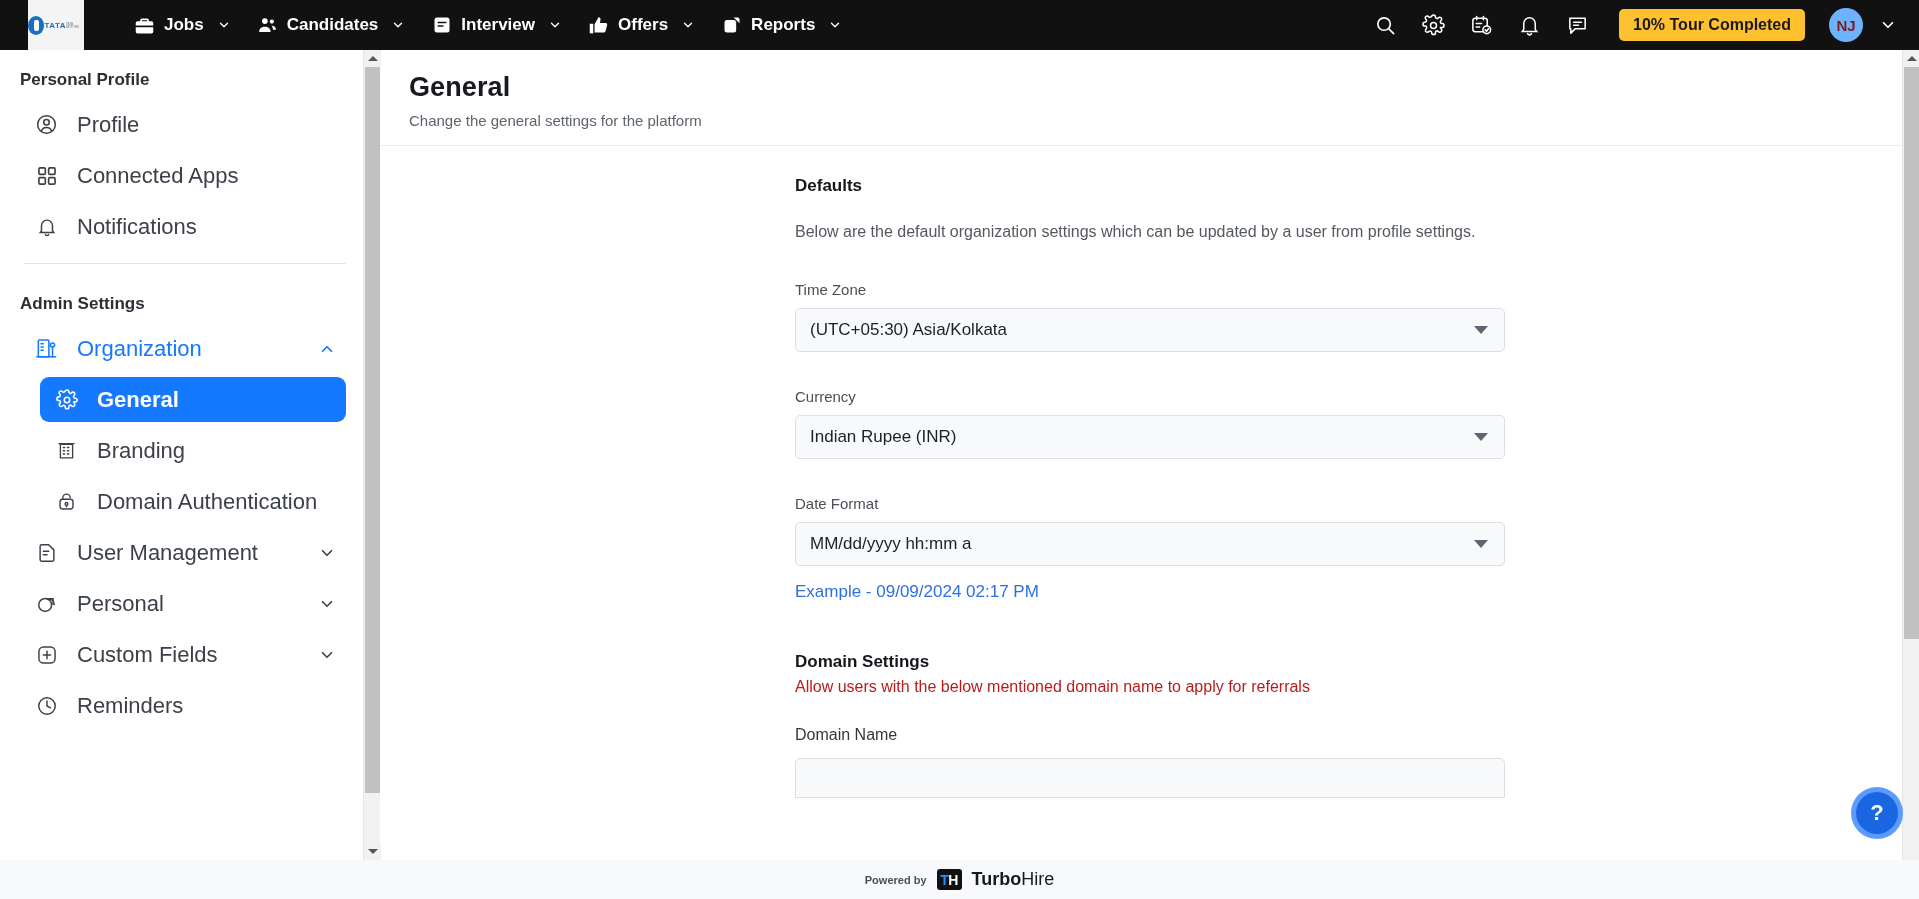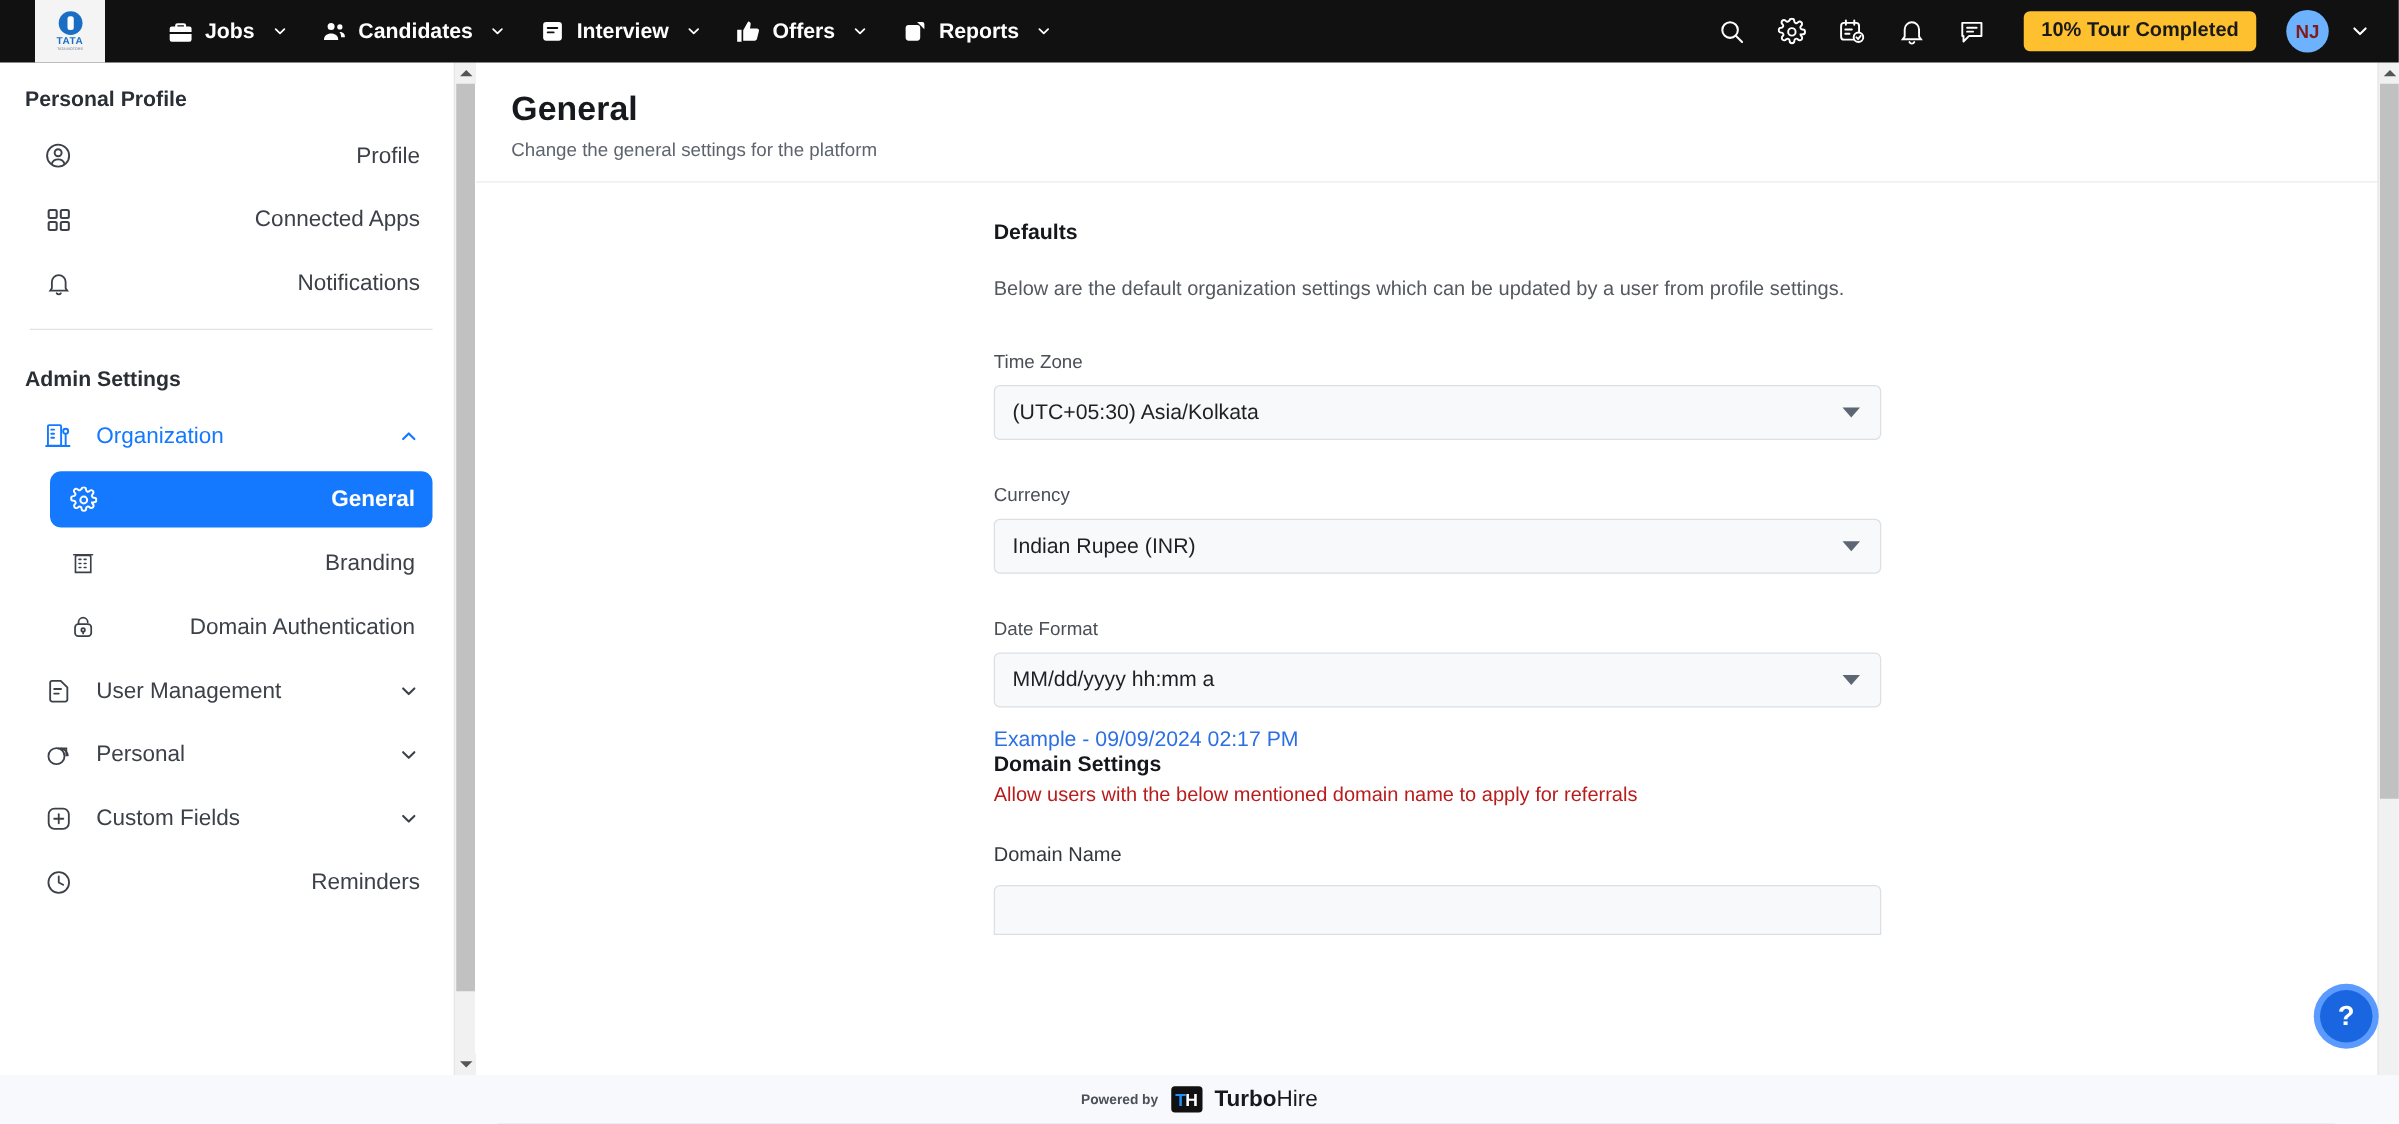--- a/index.html
+++ b/index.html
@@ -16,21 +16,21 @@
     position: absolute; top: 0; left: 0;
     width: 1919px; height: 50px;
     background: #111111;
     display: flex; align-items: center;
     z-index: 50;
   }
   .brand-logo {
     width: 56px; height: 50px;
     background: #f4f4f4;
     margin-left: 28px;
-    display: flex; flex-direction: column;
+    display: flex; flex-direction: row;
     align-items: center; justify-content: center;
     flex: none;
   }
   .brand-logo .tata-mark {
     width: 19px; height: 19px; border-radius: 50%;
     background: #1a6fc4;
     display: flex; align-items: center; justify-content: center;
     position: relative;
   }
   .brand-logo .tata-mark::after {
@@ -86,23 +86,22 @@
   }
   .sb-inner { padding: 0 22px 0 20px; width: 372px; }
   .sb-title {
     font-size: 17px; font-weight: bold; color: #2a2f36;
     padding: 20px 0 6px 0;
   }
   .sb-item {
     display: flex; align-items: center;
     height: 45px; margin: 6px 0;
     padding: 0 14px; border-radius: 9px;
-    cursor: pointer; color: #3c4149; font-size: 18px;
+    cursor: pointer; color: #3c4149; font-size: 22px;
     gap: 18px;
-    justify-content: space-between;
   }
   .sb-item .sb-ico { width: 25px; height: 25px; display:flex; align-items:center; justify-content:center; flex:none; }
   .sb-item.parent { color: #1479ff; font-weight: 400; }
   .sb-item.parent .sb-ico { color: #1479ff; }
   .sb-item .sb-chev { margin-left: auto; display: flex; }
   .sb-item.child { margin-left: 20px; width: 306px; }
   .sb-item.active {
     background: #1479ff; color: #ffffff; font-weight: bold;
   }
   .sb-divider {
@@ -157,21 +156,21 @@
     transform: translateY(-50%);
     width: 0; height: 0;
     border-left: 7px solid transparent;
     border-right: 7px solid transparent;
     border-top: 8px solid #5d6672;
   }
   .example-line {
     color: #2c6fe3; font-size: 17px; margin-top: 16px; cursor: pointer;
   }
 
-  .domain-sec { }
+  .domain-sec { margin-top: 50px; }
   .domain-desc { font-size: 16px; color: #b91c1c; margin-top: 6px; }
   .domain-label { font-size: 16px; color: #33373d; margin-top: 30px; }
   .domain-input {
     margin-top: 14px; width: 710px; height: 40px;
     background: #f7f9fb; border: 1px solid #dcdfe3;
     border-radius: 5px 5px 0 0;
   }
 
   
   .h-scroll {

